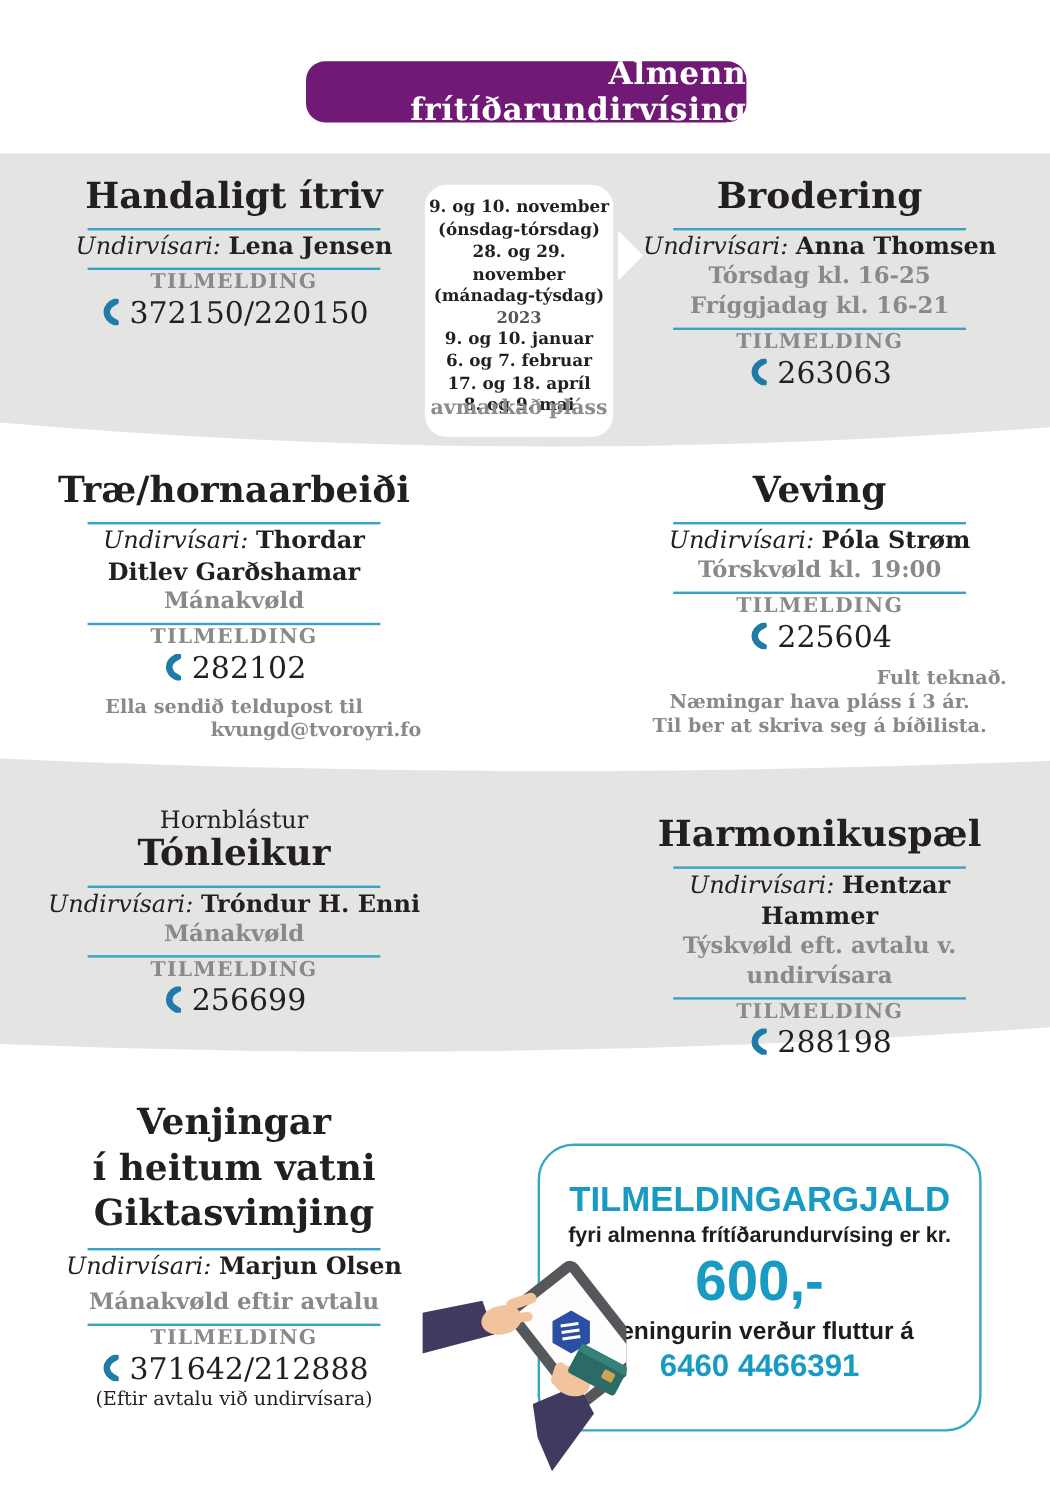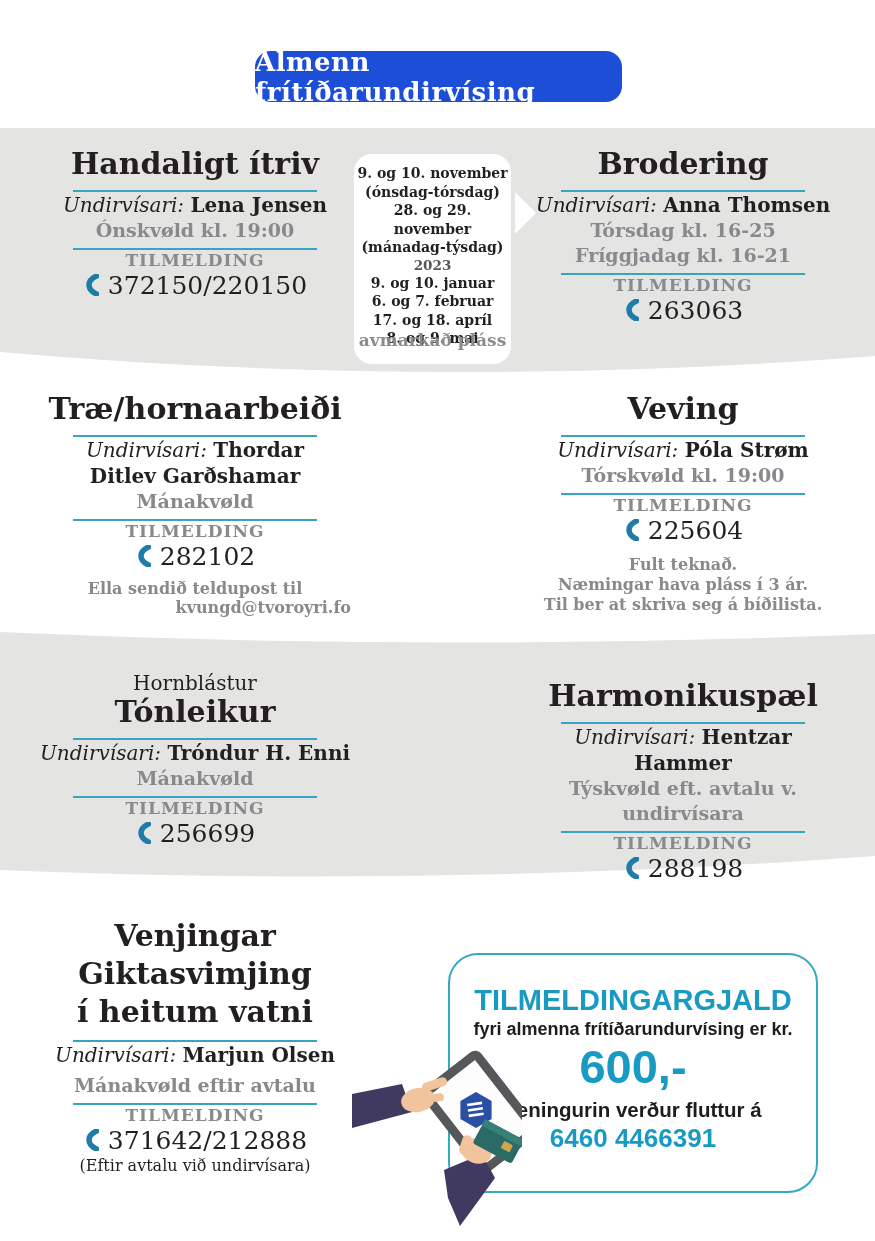--- a/index.html
+++ b/index.html
@@ -1,38 +1,38 @@
 <!DOCTYPE html>
 <html><head>
 <meta charset="utf-8">
 <style>
   html,body{margin:0;padding:0;background:#fff;}
   .page{position:relative;width:875px;height:1241px;background:#ffffff;overflow:hidden;
         font-family:"DejaVu Serif","Liberation Serif",serif;color:#231f20;}
   .bands{position:absolute;left:0;top:0;z-index:0;}
-  .badge{position:absolute;left:255px;top:51px;width:367px;height:51px;background:#1d4ed8;
-         border-radius:16px;display:flex;align-items:center;justify-content:center;z-index:2;}
+  .badge{position:absolute;left:255px;top:51px;width:367px;height:51px;background:#701a75;
+         border-radius:16px;display:flex;align-items:center;justify-content:center;z-index:2;text-align:right;}
   .badge span{color:#ffffff;font-weight:bold;font-size:26px;letter-spacing:.5px;}
   .sec{position:absolute;text-align:center;z-index:2;width:312px;}
   .sec p,.sec h2,.sec h3{margin:0;padding:0;}
   .title{font-size:30px;font-weight:bold;line-height:34px;}
   .title3{font-size:30px;font-weight:bold;line-height:38px;}
   .supertitle{font-size:20px;font-weight:normal;line-height:24px;}
   .rule{height:2px;background:#3aa2c6;width:244px;margin:9px auto 0;}
   .undir{font-size:20px;line-height:26px;margin-top:5px;}
   .undir .lbl{font-style:italic;}
   .undir .name{font-weight:bold;}
   .undir2{font-size:20px;line-height:26px;font-weight:bold;}
   .time{font-size:19px;line-height:25px;font-weight:bold;color:#87898c;margin-top:0;}
   .tilm{font-size:17px;line-height:20px;font-weight:bold;color:#8a8a8d;letter-spacing:1px;margin-top:6px;}
   .rule.r2{margin-top:5px;}
   .phone{height:30px;font-size:25px;display:flex;align-items:center;justify-content:center;gap:9px;}
   .phone svg{display:block;flex:none;}
   .note{font-size:16px;line-height:19px;font-weight:bold;color:#87898c;margin-top:6px;}
-  .note.mt{margin-top:10px;line-height:20px;}
+  .note.mt{margin-top:10px;line-height:20px;text-align:right;}
   .darknote{font-size:16px;line-height:22px;color:#231f20;margin-top:6px;}
   .sched{position:absolute;left:354px;top:154px;width:157px;height:210px;background:#ffffff;
          border-radius:18px;text-align:center;padding-top:10px;box-sizing:border-box;z-index:2;}
   .sched p{margin:0;font-weight:bold;font-size:14px;line-height:18.5px;}
   .sched .year{font-size:13.5px;color:#55565a;line-height:17px;}
   .arrow{position:absolute;left:515px;top:192px;width:0;height:0;z-index:2;
          border-top:21px solid transparent;border-bottom:21px solid transparent;border-left:21px solid #ffffff;}
   .avm{position:absolute;left:354px;top:330px;width:157px;text-align:center;z-index:2;
        font-size:17px;font-weight:bold;color:#8b8b8e;}
   .feebox{position:absolute;left:448px;top:953px;width:370px;height:240px;box-sizing:border-box;
@@ -58,21 +58,20 @@
   </svg>
 
   <div class="badge">
     <span>Almenn frítíðarundirvísing</span>
   </div>
 
   <section class="sec" style="left:39px;top:147px;">
     <h2 class="title">Handaligt ítriv</h2>
     <div class="rule"></div>
     <p class="undir"><span class="lbl">Undirvísari:</span> <span class="name">Lena Jensen</span></p>
-    <p class="time">Ónskvøld kl. 19:00</p>
     <div class="rule r2"></div>
     <p class="tilm">TILMELDING</p>
     <p class="phone">
       <svg width="16" height="22" viewBox="0 0 16 22">
           <path d="M13.5 2 C 3.5 6.5, 3.5 15.5, 13.5 20" fill="none" stroke="#1f7ca8" stroke-width="5.5" stroke-linecap="round"></path>
         </svg>
       <span>372150/220150</span>
     </p>
   </section>
 
@@ -168,22 +167,22 @@
     <p class="phone">
       <svg width="16" height="22" viewBox="0 0 16 22">
           <path d="M13.5 2 C 3.5 6.5, 3.5 15.5, 13.5 20" fill="none" stroke="#1f7ca8" stroke-width="5.5" stroke-linecap="round"></path>
         </svg>
       <span>288198</span>
     </p>
   </section>
 
   <section class="sec" style="left:39px;top:917px;">
     <h2 class="title3">Venjingar</h2>
+    <h2 class="title3">í heitum vatni</h2>
     <h2 class="title3">Giktasvimjing</h2>
-    <h2 class="title3">í heitum vatni</h2>
     <div class="rule"></div>
     <p class="undir"><span class="lbl">Undirvísari:</span> <span class="name">Marjun Olsen</span></p>
     <p class="time" style="margin-top:5px;">Mánakvøld eftir avtalu</p>
     <div class="rule r2"></div>
     <p class="tilm">TILMELDING</p>
     <p class="phone">
       <svg width="16" height="22" viewBox="0 0 16 22">
           <path d="M13.5 2 C 3.5 6.5, 3.5 15.5, 13.5 20" fill="none" stroke="#1f7ca8" stroke-width="5.5" stroke-linecap="round"></path>
         </svg>
       <span>371642/212888</span>

